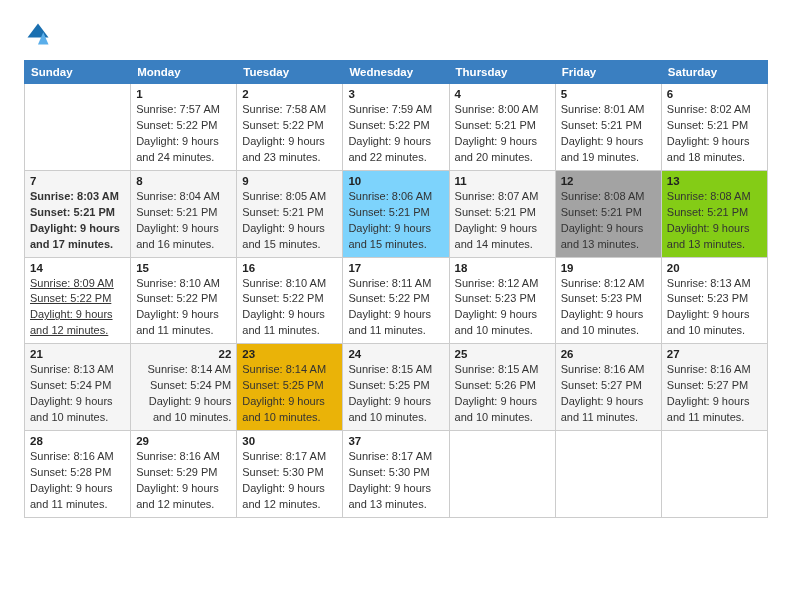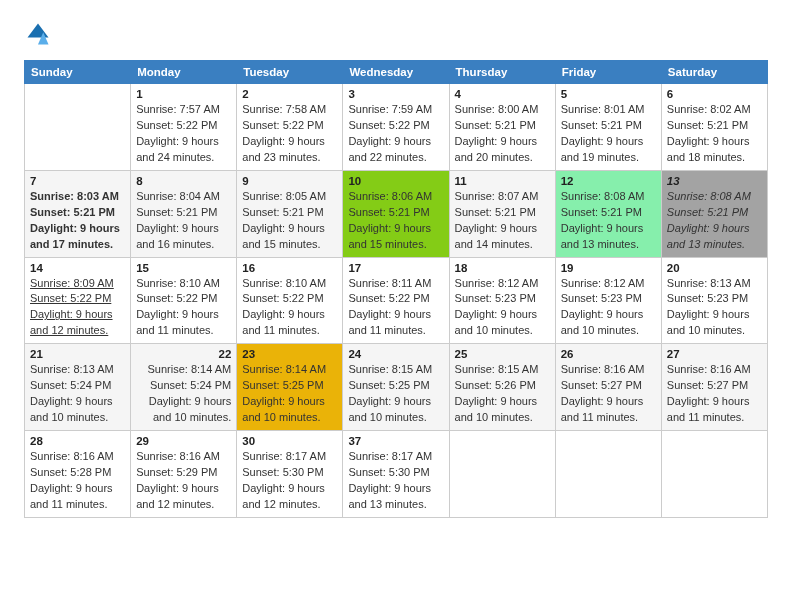--- a/index.html
+++ b/index.html
@@ -193,42 +193,42 @@
 Daylight: 9 hours
 and 16 minutes.</div>
           </td>
           <td style="background: rgb(245, 245, 245);">
             <span class="day-num">9</span>
             <div class="day-info" style="white-space: pre-line;">Sunrise: 8:05 AM
 Sunset: 5:21 PM
 Daylight: 9 hours
 and 15 minutes.</div>
           </td>
-          <td style="background: #84cc16;">
+          <td style="background: #7dd3fc;">
             <span class="day-num">10</span>
             <div class="day-info" style="white-space: pre-line;">Sunrise: 8:06 AM
 Sunset: 5:21 PM
 Daylight: 9 hours
 and 15 minutes.</div>
           </td>
           <td style="background: rgb(245, 245, 245);">
             <span class="day-num">11</span>
             <div class="day-info" style="white-space: pre-line;">Sunrise: 8:07 AM
 Sunset: 5:21 PM
 Daylight: 9 hours
 and 14 minutes.</div>
           </td>
-          <td style="background: #86efac;">
+          <td style="background: #a3a3a3;">
             <span class="day-num">12</span>
             <div class="day-info" style="white-space: pre-line;">Sunrise: 8:08 AM
 Sunset: 5:21 PM
 Daylight: 9 hours
 and 13 minutes.</div>
           </td>
-          <td style="background: #a3a3a3; font-style: italic;">
+          <td style="background: #84cc16;">
             <span class="day-num">13</span>
             <div class="day-info" style="white-space: pre-line;">Sunrise: 8:08 AM
 Sunset: 5:21 PM
 Daylight: 9 hours
 and 13 minutes.</div>
           </td>
         </tr>
         <tr>
           <td>
             <span class="day-num">14</span>

